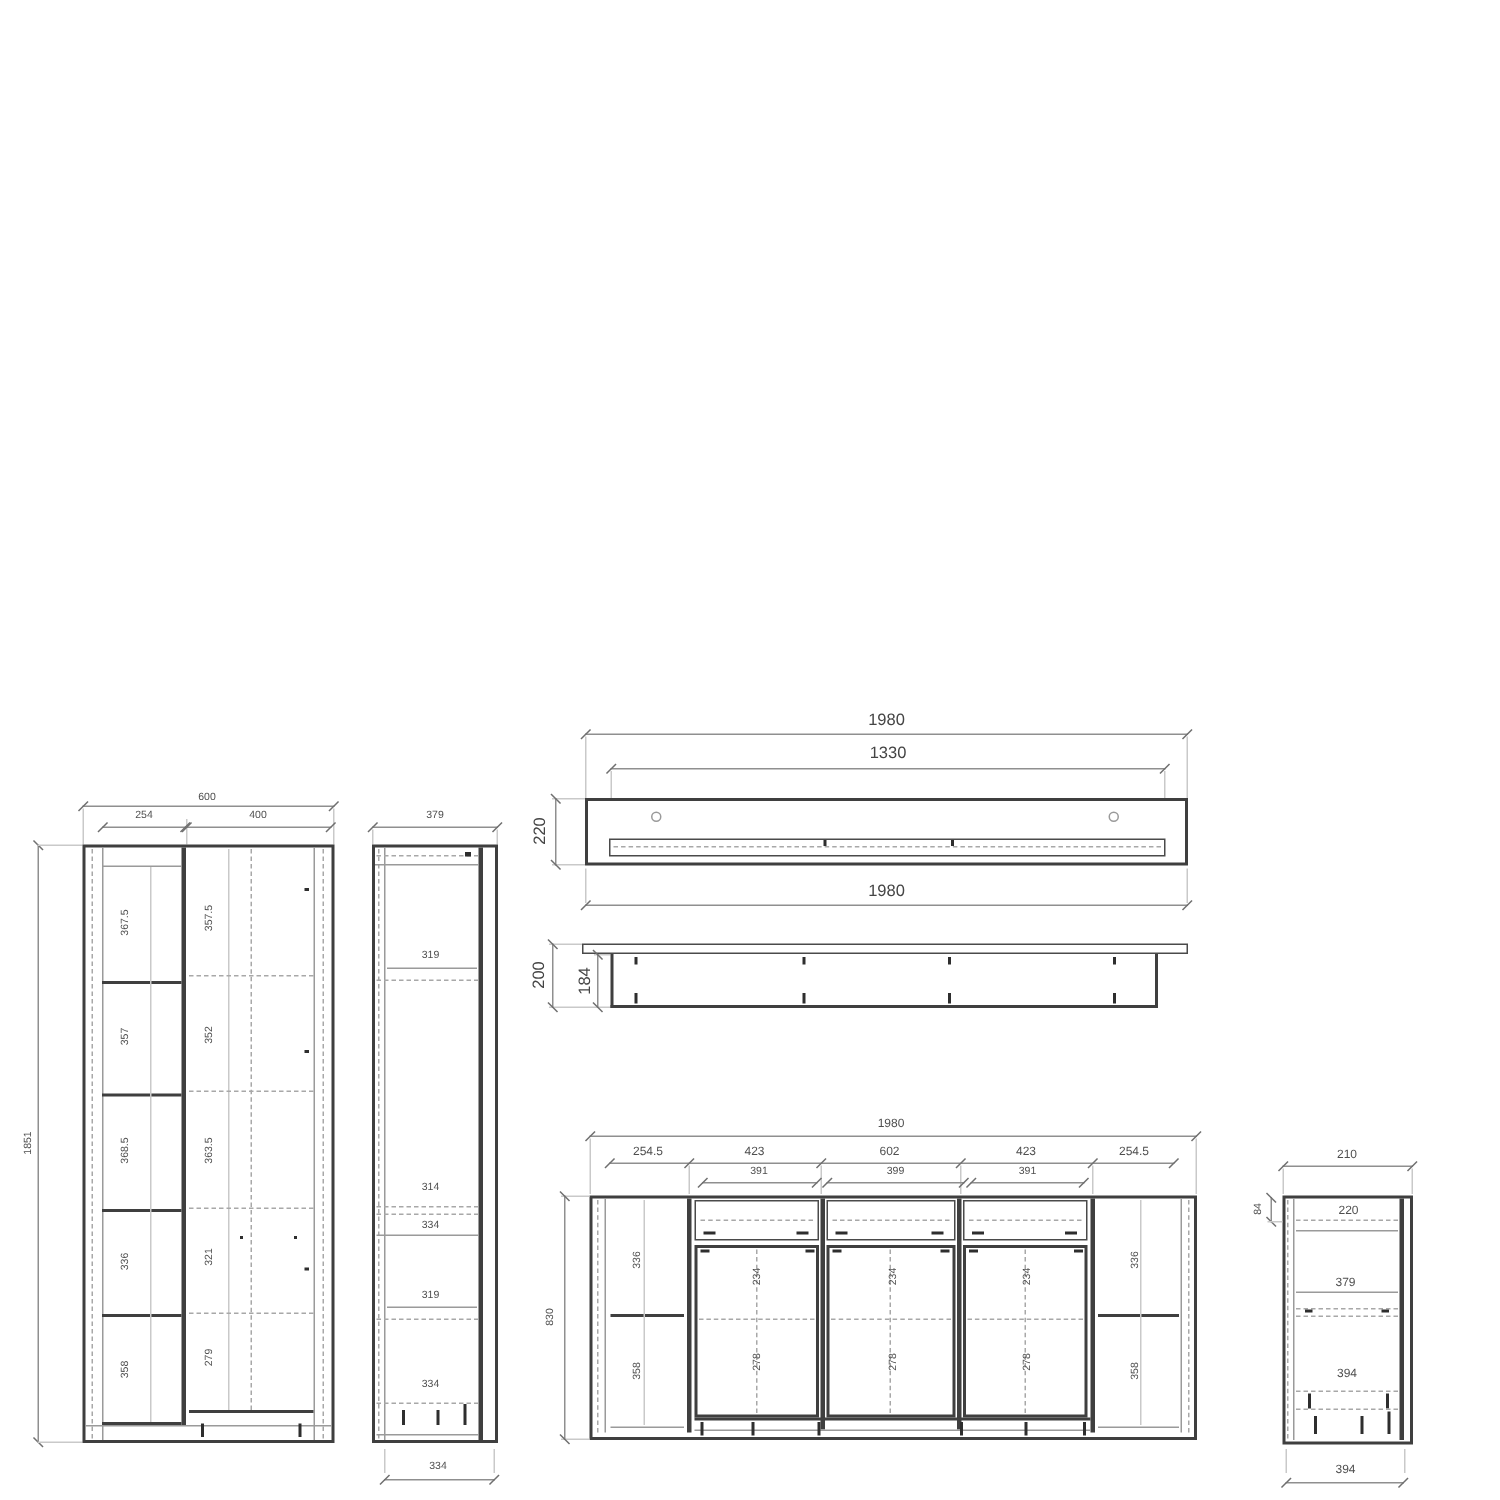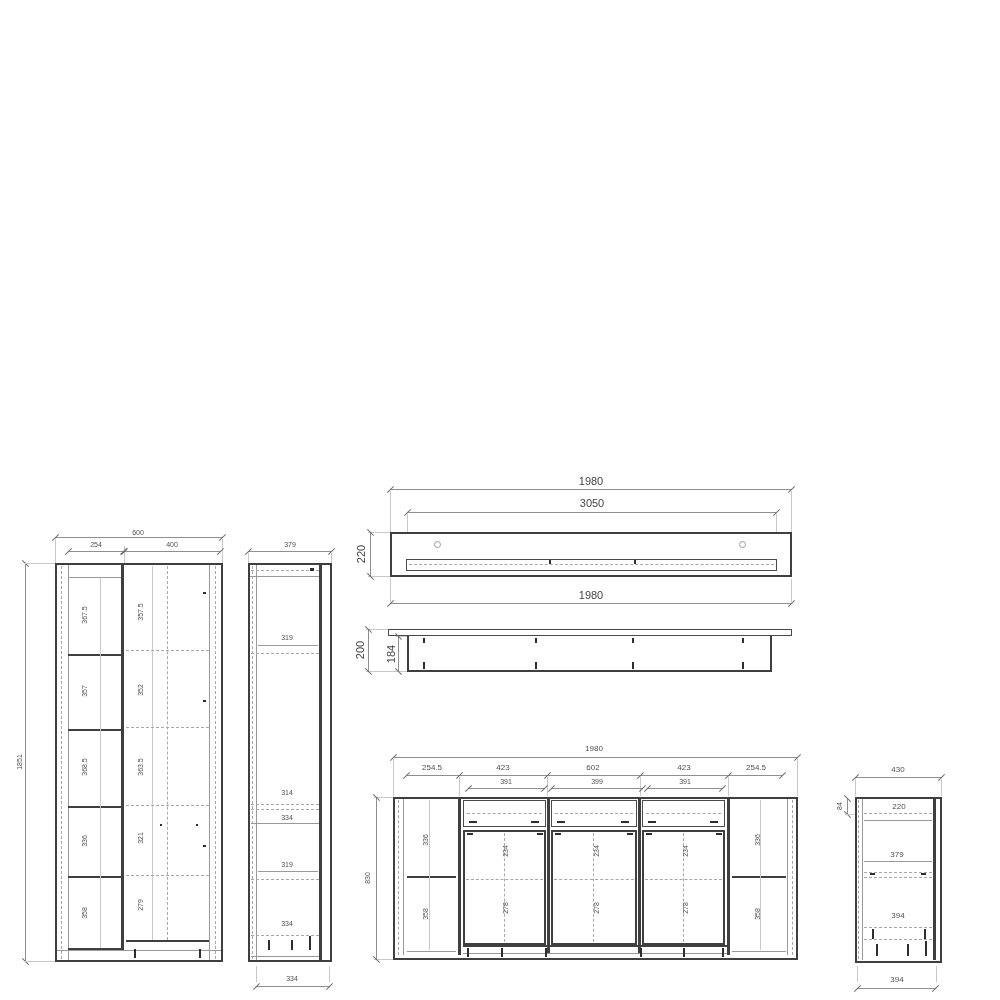--- a/index.html
+++ b/index.html
@@ -128,21 +128,21 @@
     <i class="ln l" style="left:329px;top:966px;width:1px;height:16px"></i>
     <i class="dimh" style="left:256px;top:986px;width:74px"></i>
     <span class="lbl" style="left:292px;top:978px">334</span>
   </div>
 
   <div>
     <span class="lbl b" style="left:591px;top:481px">1980</span>
     <i class="dimh" style="left:390px;top:489px;width:402px"></i>
     <i class="ln l" style="left:390px;top:491px;width:1px;height:41px"></i>
     <i class="ln l" style="left:791px;top:491px;width:1px;height:41px"></i>
-    <span class="lbl b" style="left:592px;top:503px">3050</span>
+    <span class="lbl b" style="left:592px;top:503px">1330</span>
     <i class="dimh" style="left:407px;top:512px;width:370px"></i>
     <i class="ln l" style="left:407px;top:514px;width:1px;height:18px"></i>
     <i class="ln l" style="left:776px;top:514px;width:1px;height:18px"></i>
 
     <div class="rect" style="left:390px;top:532px;width:402px;height:45px"></div>
     <div class="circ" style="left:434px;top:541px"></div>
     <div class="circ" style="left:739px;top:541px"></div>
     <div class="rect t1" style="left:406px;top:559px;width:371px;height:12px"></div>
     <i class="dash-h" style="left:409px;top:564px;width:365px"></i>
     <i class="mark" style="left:549px;top:560px;width:2px;height:4px"></i>
@@ -273,21 +273,21 @@
     <i class="ln m" style="left:463px;top:953px;width:264px;height:1px"></i>
     <i class="mark" style="left:467px;top:948px;width:2px;height:9px"></i>
     <i class="mark" style="left:501px;top:948px;width:2px;height:9px"></i>
     <i class="mark" style="left:545px;top:948px;width:2px;height:9px"></i>
     <i class="mark" style="left:640px;top:948px;width:2px;height:9px"></i>
     <i class="mark" style="left:683px;top:948px;width:2px;height:9px"></i>
     <i class="mark" style="left:722px;top:948px;width:2px;height:9px"></i>
   </div>
 
   <div>
-    <span class="lbl m8" style="left:898px;top:770px">430</span>
+    <span class="lbl m8" style="left:898px;top:770px">210</span>
     <i class="dimh" style="left:855px;top:777px;width:87px"></i>
     <i class="ln l" style="left:855px;top:779px;width:1px;height:17px"></i>
     <i class="ln l" style="left:941px;top:779px;width:1px;height:17px"></i>
 
     <div class="rect" style="left:855px;top:797px;width:87px;height:166px"></div>
     <i class="ln m" style="left:862px;top:799px;width:1px;height:161px"></i>
     <i class="dash-v" style="left:858px;top:800px;height:159px"></i>
     <i class="ln" style="left:933px;top:799px;width:3px;height:161px"></i>
 
     <i class="dimv" style="left:847px;top:798px;height:17px"></i>

